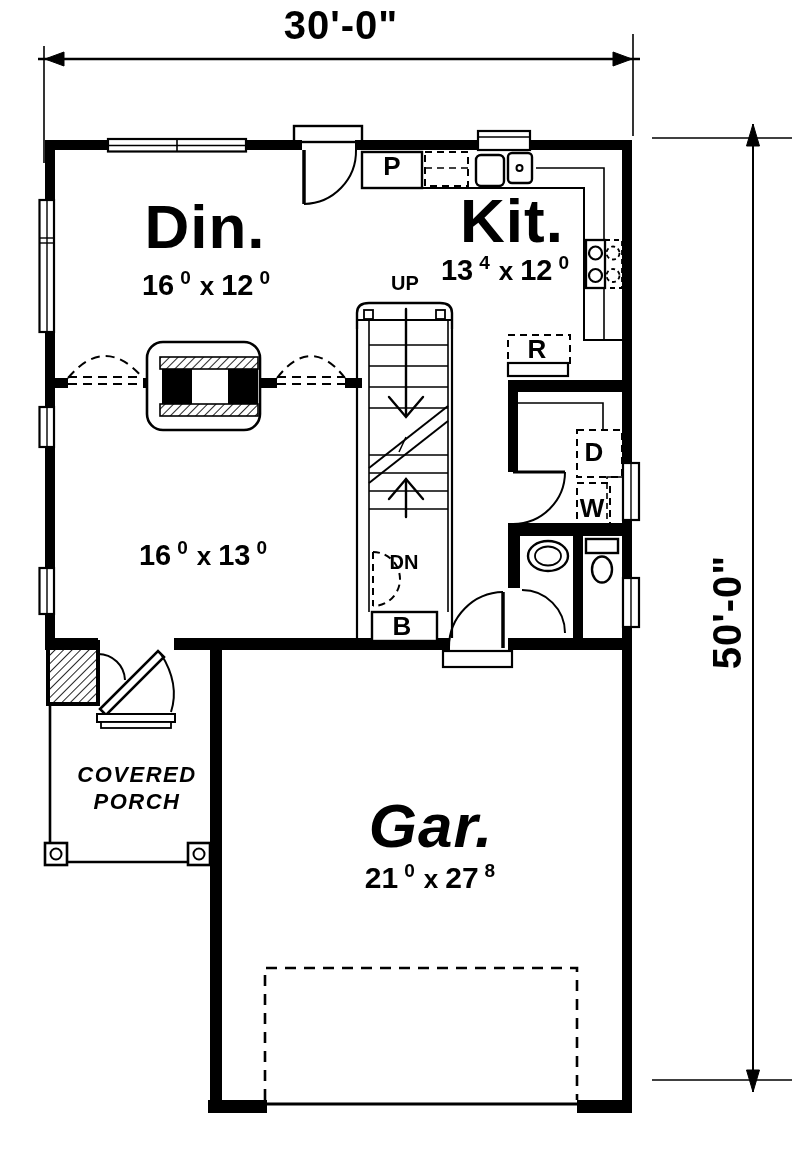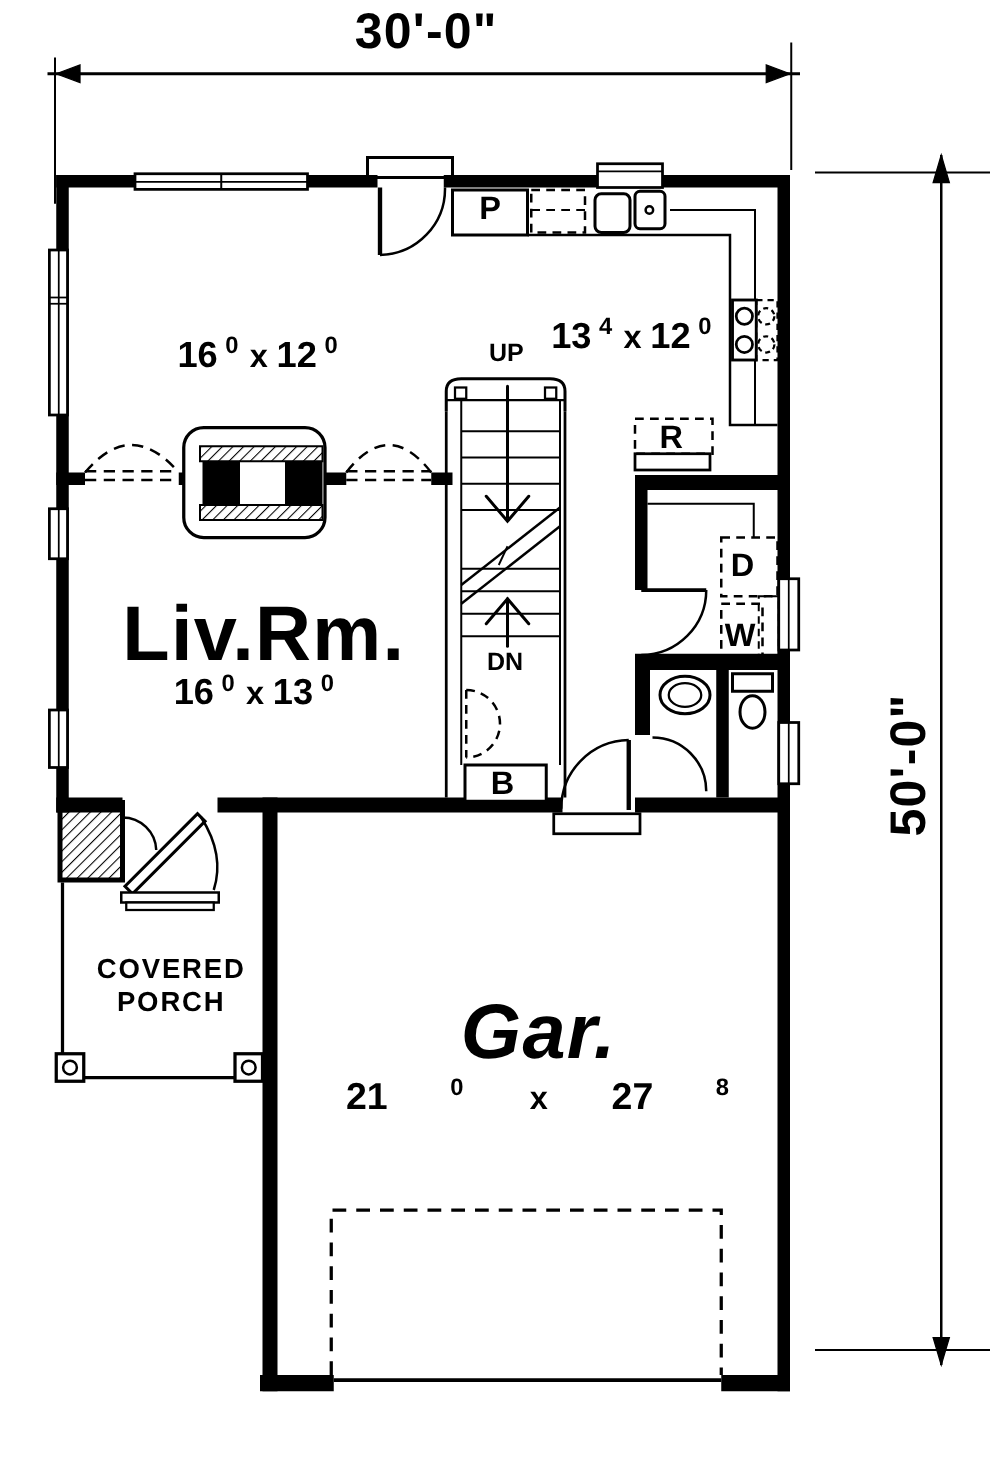--- a/index.html
+++ b/index.html
@@ -270,61 +270,62 @@
 
   <g stroke="#000" fill="none">
     <path d="M 265 1100 L 265 968 L 577 968 L 577 1100" stroke-width="2.6" stroke-dasharray="11,8"></path>
     <line x1="267" y1="1104" x2="577" y2="1104" stroke-width="3"></line>
   </g>
 </svg>
 
 <div class="lbl dim-text" style="left:341px;top:25px;">30'-0"</div>
 <div class="lbl dim-text dim-depth" style="left:727px;top:612px;">50'-0"</div>
 
+<div class="lbl room-name" style="left:205px;top:227px;">Din.</div>
 <div class="lbl room-size" style="left:207px;top:285px;">
   <span>16</span>
       <span class="sup">0</span>
       <span class="sep">x</span>
       <span>12</span>
       <span class="sup">0</span>
 </div>
 
+<div class="lbl room-name" style="left:512px;top:221px;">Kit.</div>
 <div class="lbl room-size" style="left:506px;top:270px;">
   <span>13</span>
       <span class="sup">4</span>
       <span class="sep">x</span>
       <span>12</span>
       <span class="sup">0</span>
 </div>
 
-<div class="lbl room-name" style="left:211px;top:508px;">Liv.Rm.</div>
 <div class="lbl room-size" style="left:204px;top:555px;">
   <span>16</span>
       <span class="sup">0</span>
       <span class="sep">x</span>
       <span>13</span>
       <span class="sup">0</span>
 </div>
 
 <div class="lbl room-name" style="left:431px;top:826px;font-style:italic;">Gar.</div>
-<div class="lbl room-size gar-size" style="left:431px;top:878px;gap:44px;">
+<div class="lbl room-size gar-size" style="left:431px;top:878px;">
   <span>21</span>
       <span class="sup">0</span>
       <span class="sep">x</span>
       <span>27</span>
       <span class="sup">8</span>
 </div>
 
-<div class="porch-label" style="left:137px;top:788px;">
+<div class="porch-label" style="left:137px;top:788px;font-style:italic;">
   <div>COVERED</div>
   <div>PORCH</div>
 </div>
 
 <div class="lbl stair-lbl" style="left:405px;top:283px;">UP</div>
-<div class="lbl stair-lbl" style="left:404px;top:530px;">DN</div>
+<div class="lbl stair-lbl" style="left:404px;top:562px;">DN</div>
 
 <div class="lbl fixture" style="left:392px;top:166px;">P</div>
 <div class="lbl fixture" style="left:537px;top:349px;">R</div>
 <div class="lbl fixture" style="left:594px;top:452px;">D</div>
 <div class="lbl fixture" style="left:592px;top:508px;">W</div>
 <div class="lbl fixture" style="left:402px;top:626px;">B</div>
 
 </div>
 
 </body></html>

